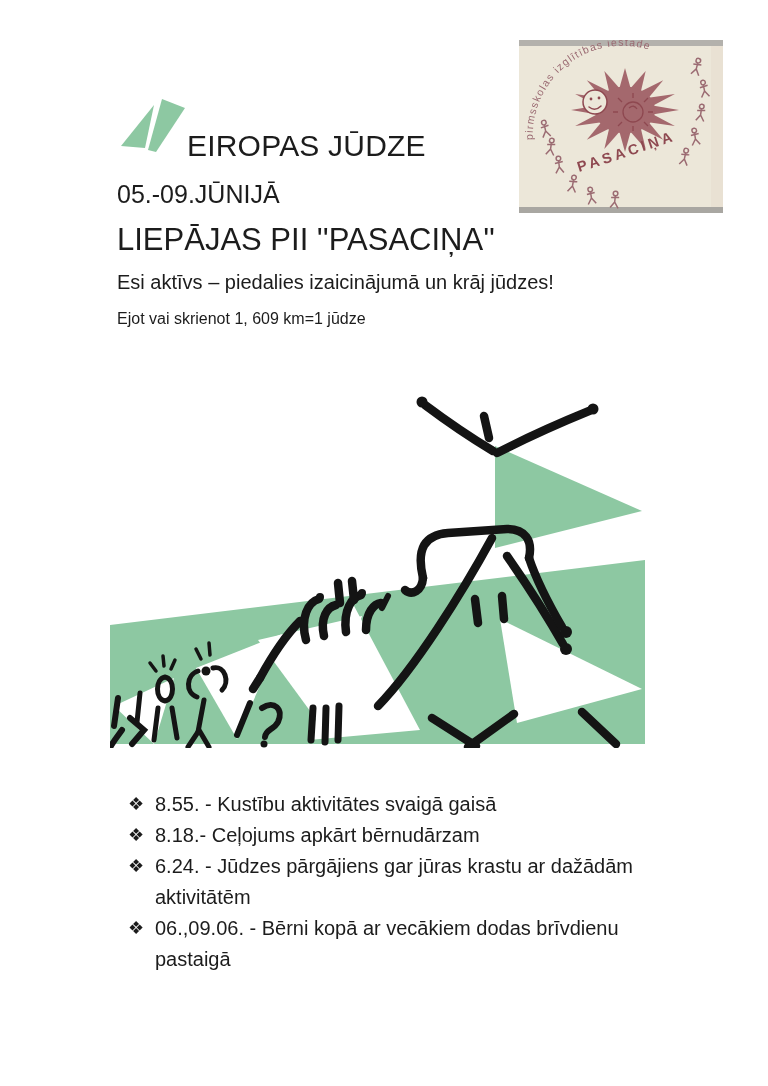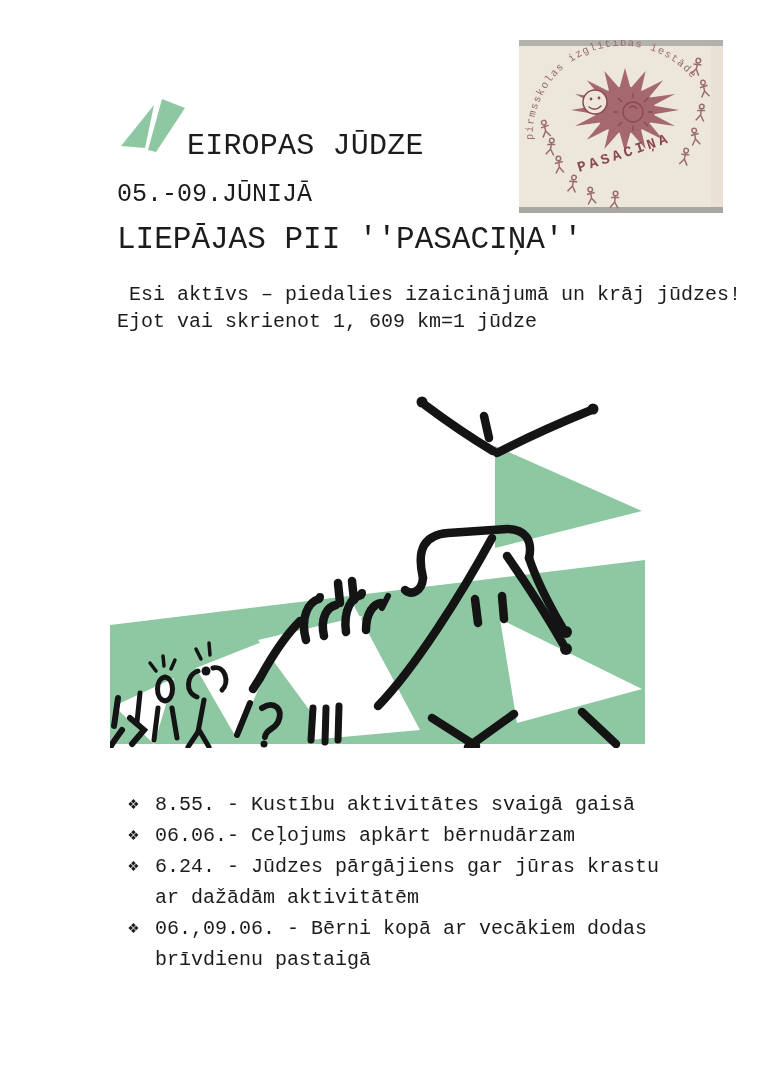--- a/index.html
+++ b/index.html
@@ -1,26 +1,26 @@
 <!DOCTYPE html>
 <html lang="lv"><head>
 <meta charset="utf-8">
 <style>
   html,body{margin:0;padding:0;background:#ffffff;}
   .page{
     position:relative;width:768px;height:1086px;background:#ffffff;
-    font-family:Liberation Mono, monospace;color:#1c1c1c;overflow:hidden;
+    font-family:Liberation Sans, sans-serif;color:#1c1c1c;overflow:hidden;
   }
   .abs{position:absolute;}
   .brand-icon{left:121px;top:99px;width:66px;height:58px;}
   .doc-title{left:187px;top:129px;font-size:30px;font-weight:400;letter-spacing:.2px;white-space:nowrap;margin:0;}
   .doc-date{left:117px;top:180px;font-size:25px;white-space:nowrap;margin:0;}
   .doc-org{left:117px;top:222px;font-size:31px;white-space:nowrap;margin:0;}
-  .doc-tagline{left:117px;top:271px;font-size:20px;white-space:nowrap;margin:12px;}
-  .doc-conversion{left:117px;top:310px;font-size:20px;white-space:nowrap;margin:0;}
+  .doc-tagline{left:117px;top:271px;font-size:20px;white-space:nowrap;margin:0;}
+  .doc-conversion{left:117px;top:310px;font-size:16px;white-space:nowrap;margin:0;}
   .logo-box{left:519px;top:40px;width:204px;height:173px;}
   .illustration-box{left:110px;top:378px;width:535px;height:370px;}
   .schedule{left:128px;top:789px;width:555px;list-style:none;margin:0;padding:0;font-size:20px;line-height:31px;}
   .schedule li{display:flex;align-items:flex-start;}
   .schedule .bullet{flex:0 0 27px;font-size:18px;}
   .schedule .txt{flex:1;}
   svg{display:block;}
 </style>
 </head>
 <body>
@@ -187,21 +187,21 @@
     </svg>
   </div>
 
   <ul class="abs schedule">
     <li>
       <span class="bullet">❖</span>
       <span class="txt">8.55. - Kustību aktivitātes svaigā gaisā</span>
     </li>
     <li>
       <span class="bullet">❖</span>
-      <span class="txt">06.06.- Ceļojums apkārt bērnudārzam</span>
+      <span class="txt">8.18.- Ceļojums apkārt bērnudārzam</span>
     </li>
     <li>
       <span class="bullet">❖</span>
       <span class="txt">6.24. - Jūdzes pārgājiens gar jūras krastu ar dažādām aktivitātēm</span>
     </li>
     <li>
       <span class="bullet">❖</span>
       <span class="txt">06.,09.06. - Bērni kopā ar vecākiem dodas brīvdienu pastaigā</span>
     </li>
   </ul>

